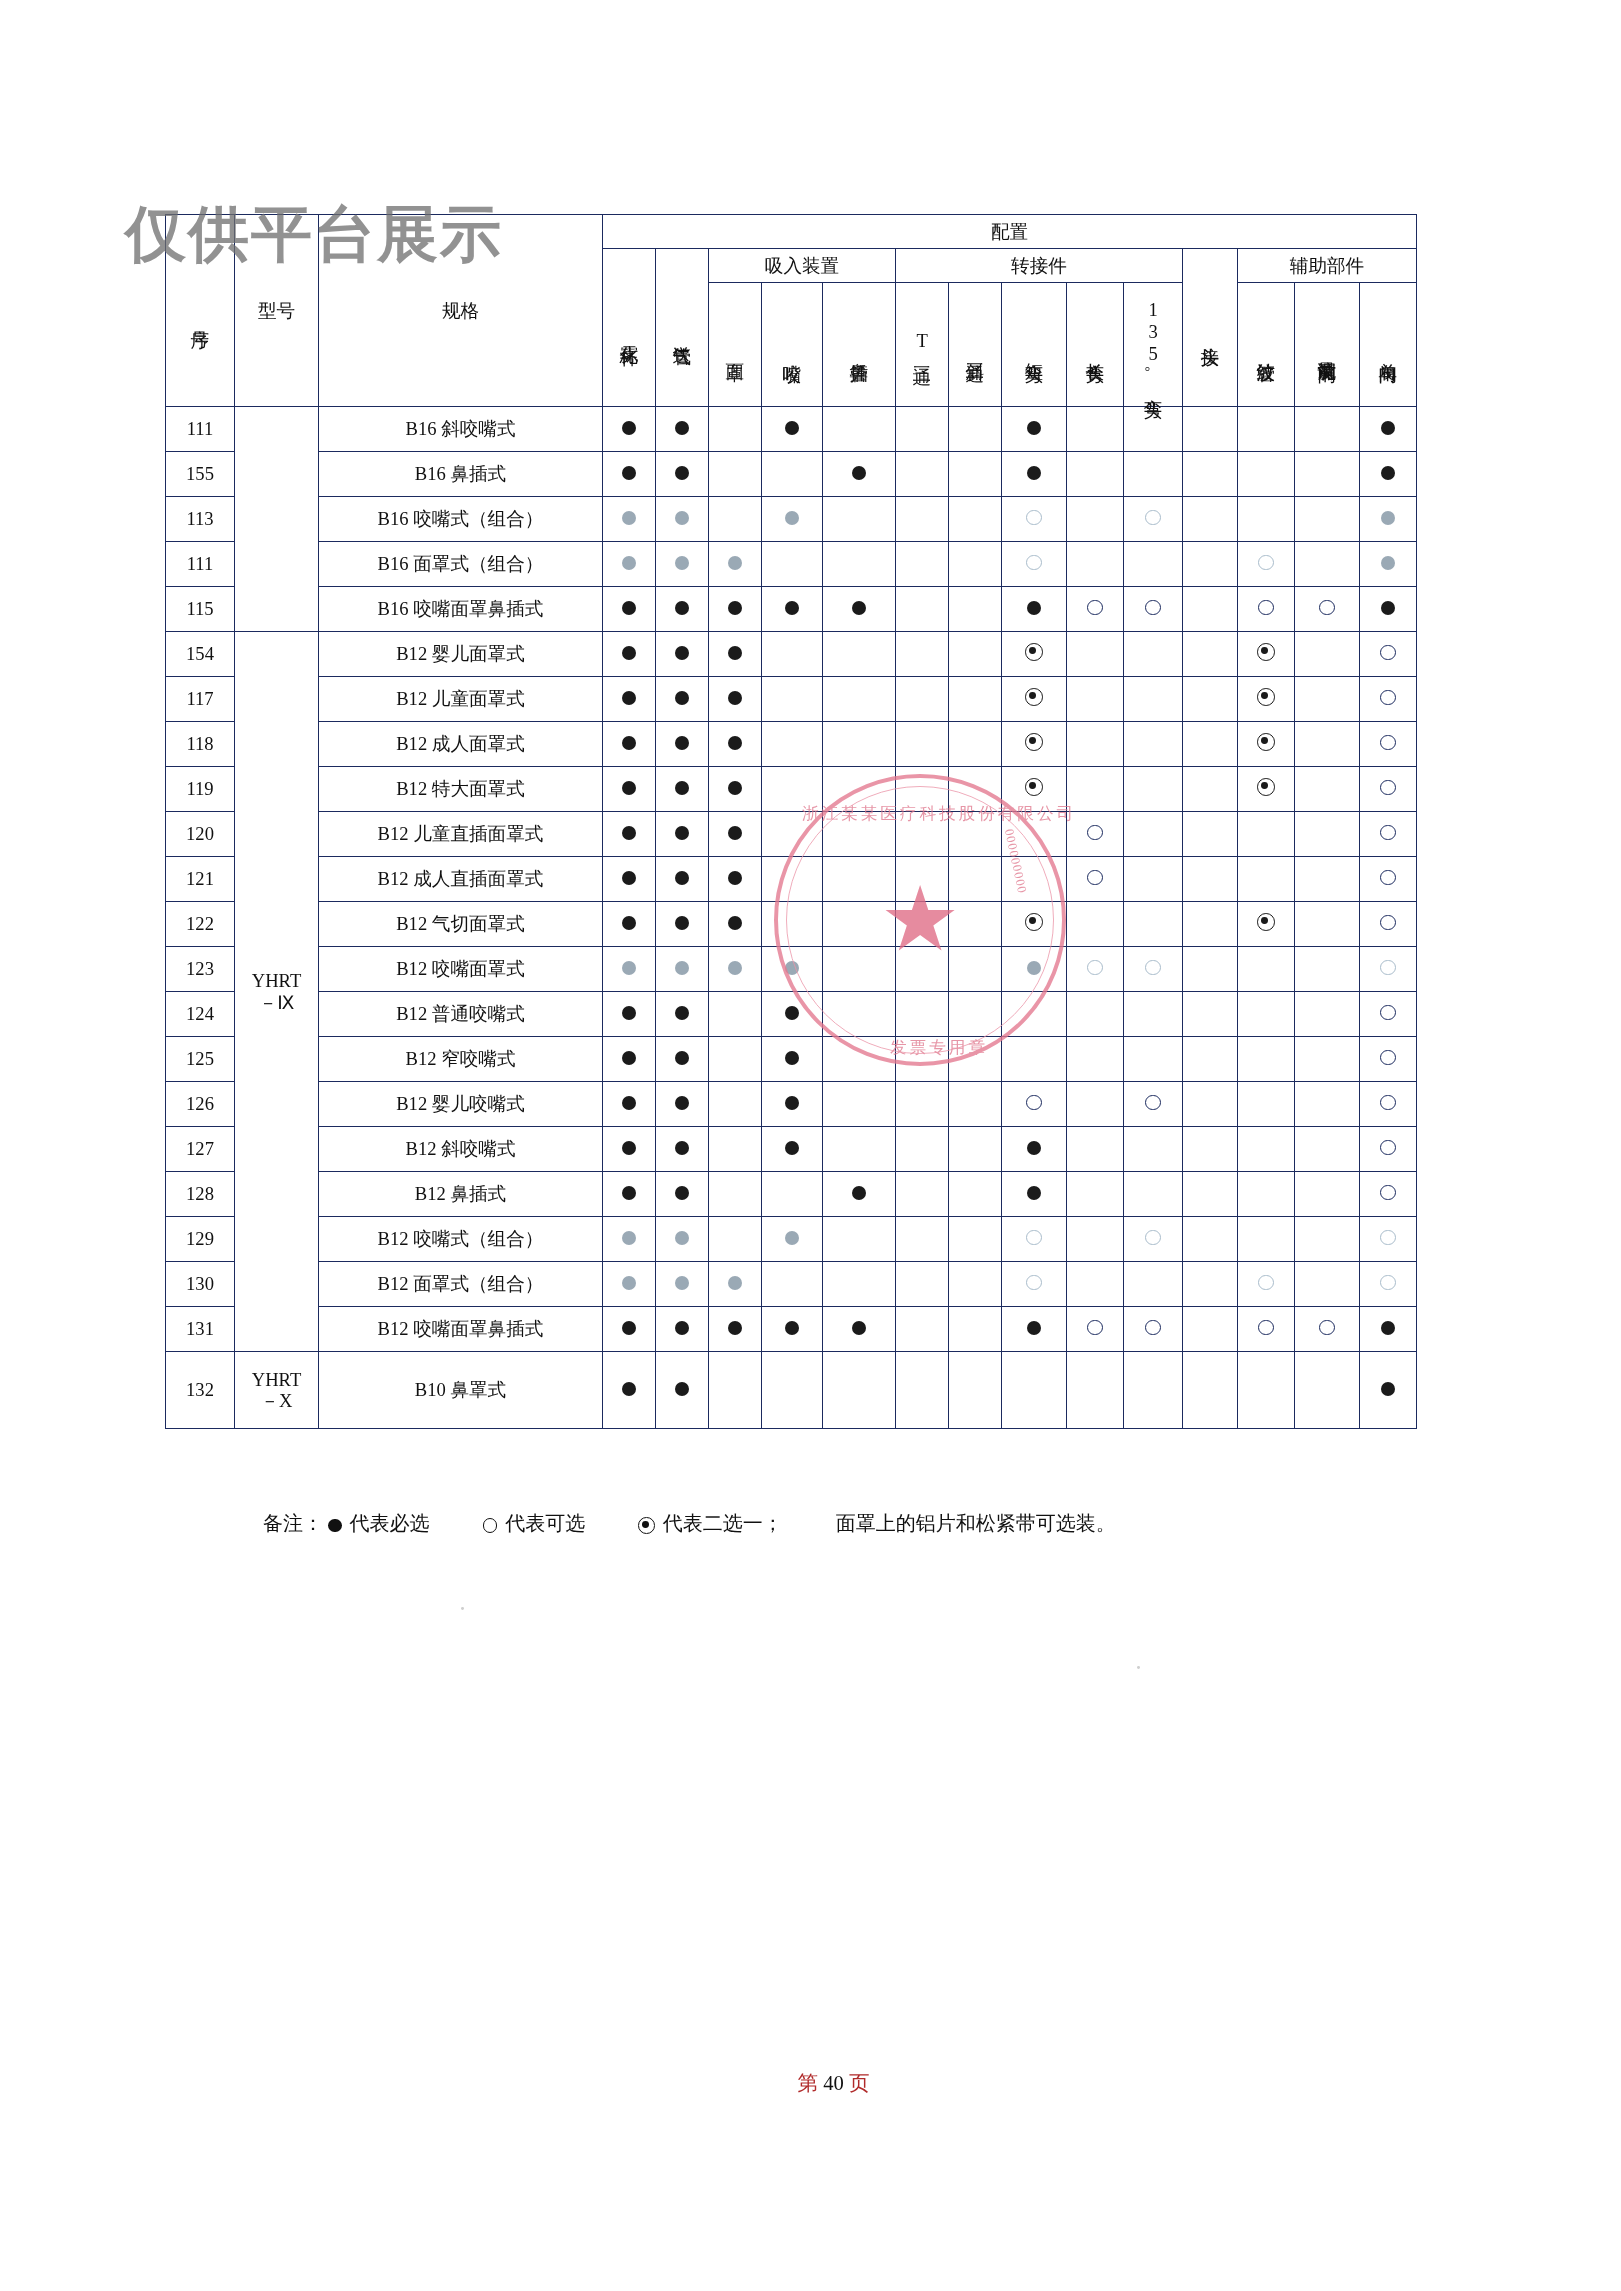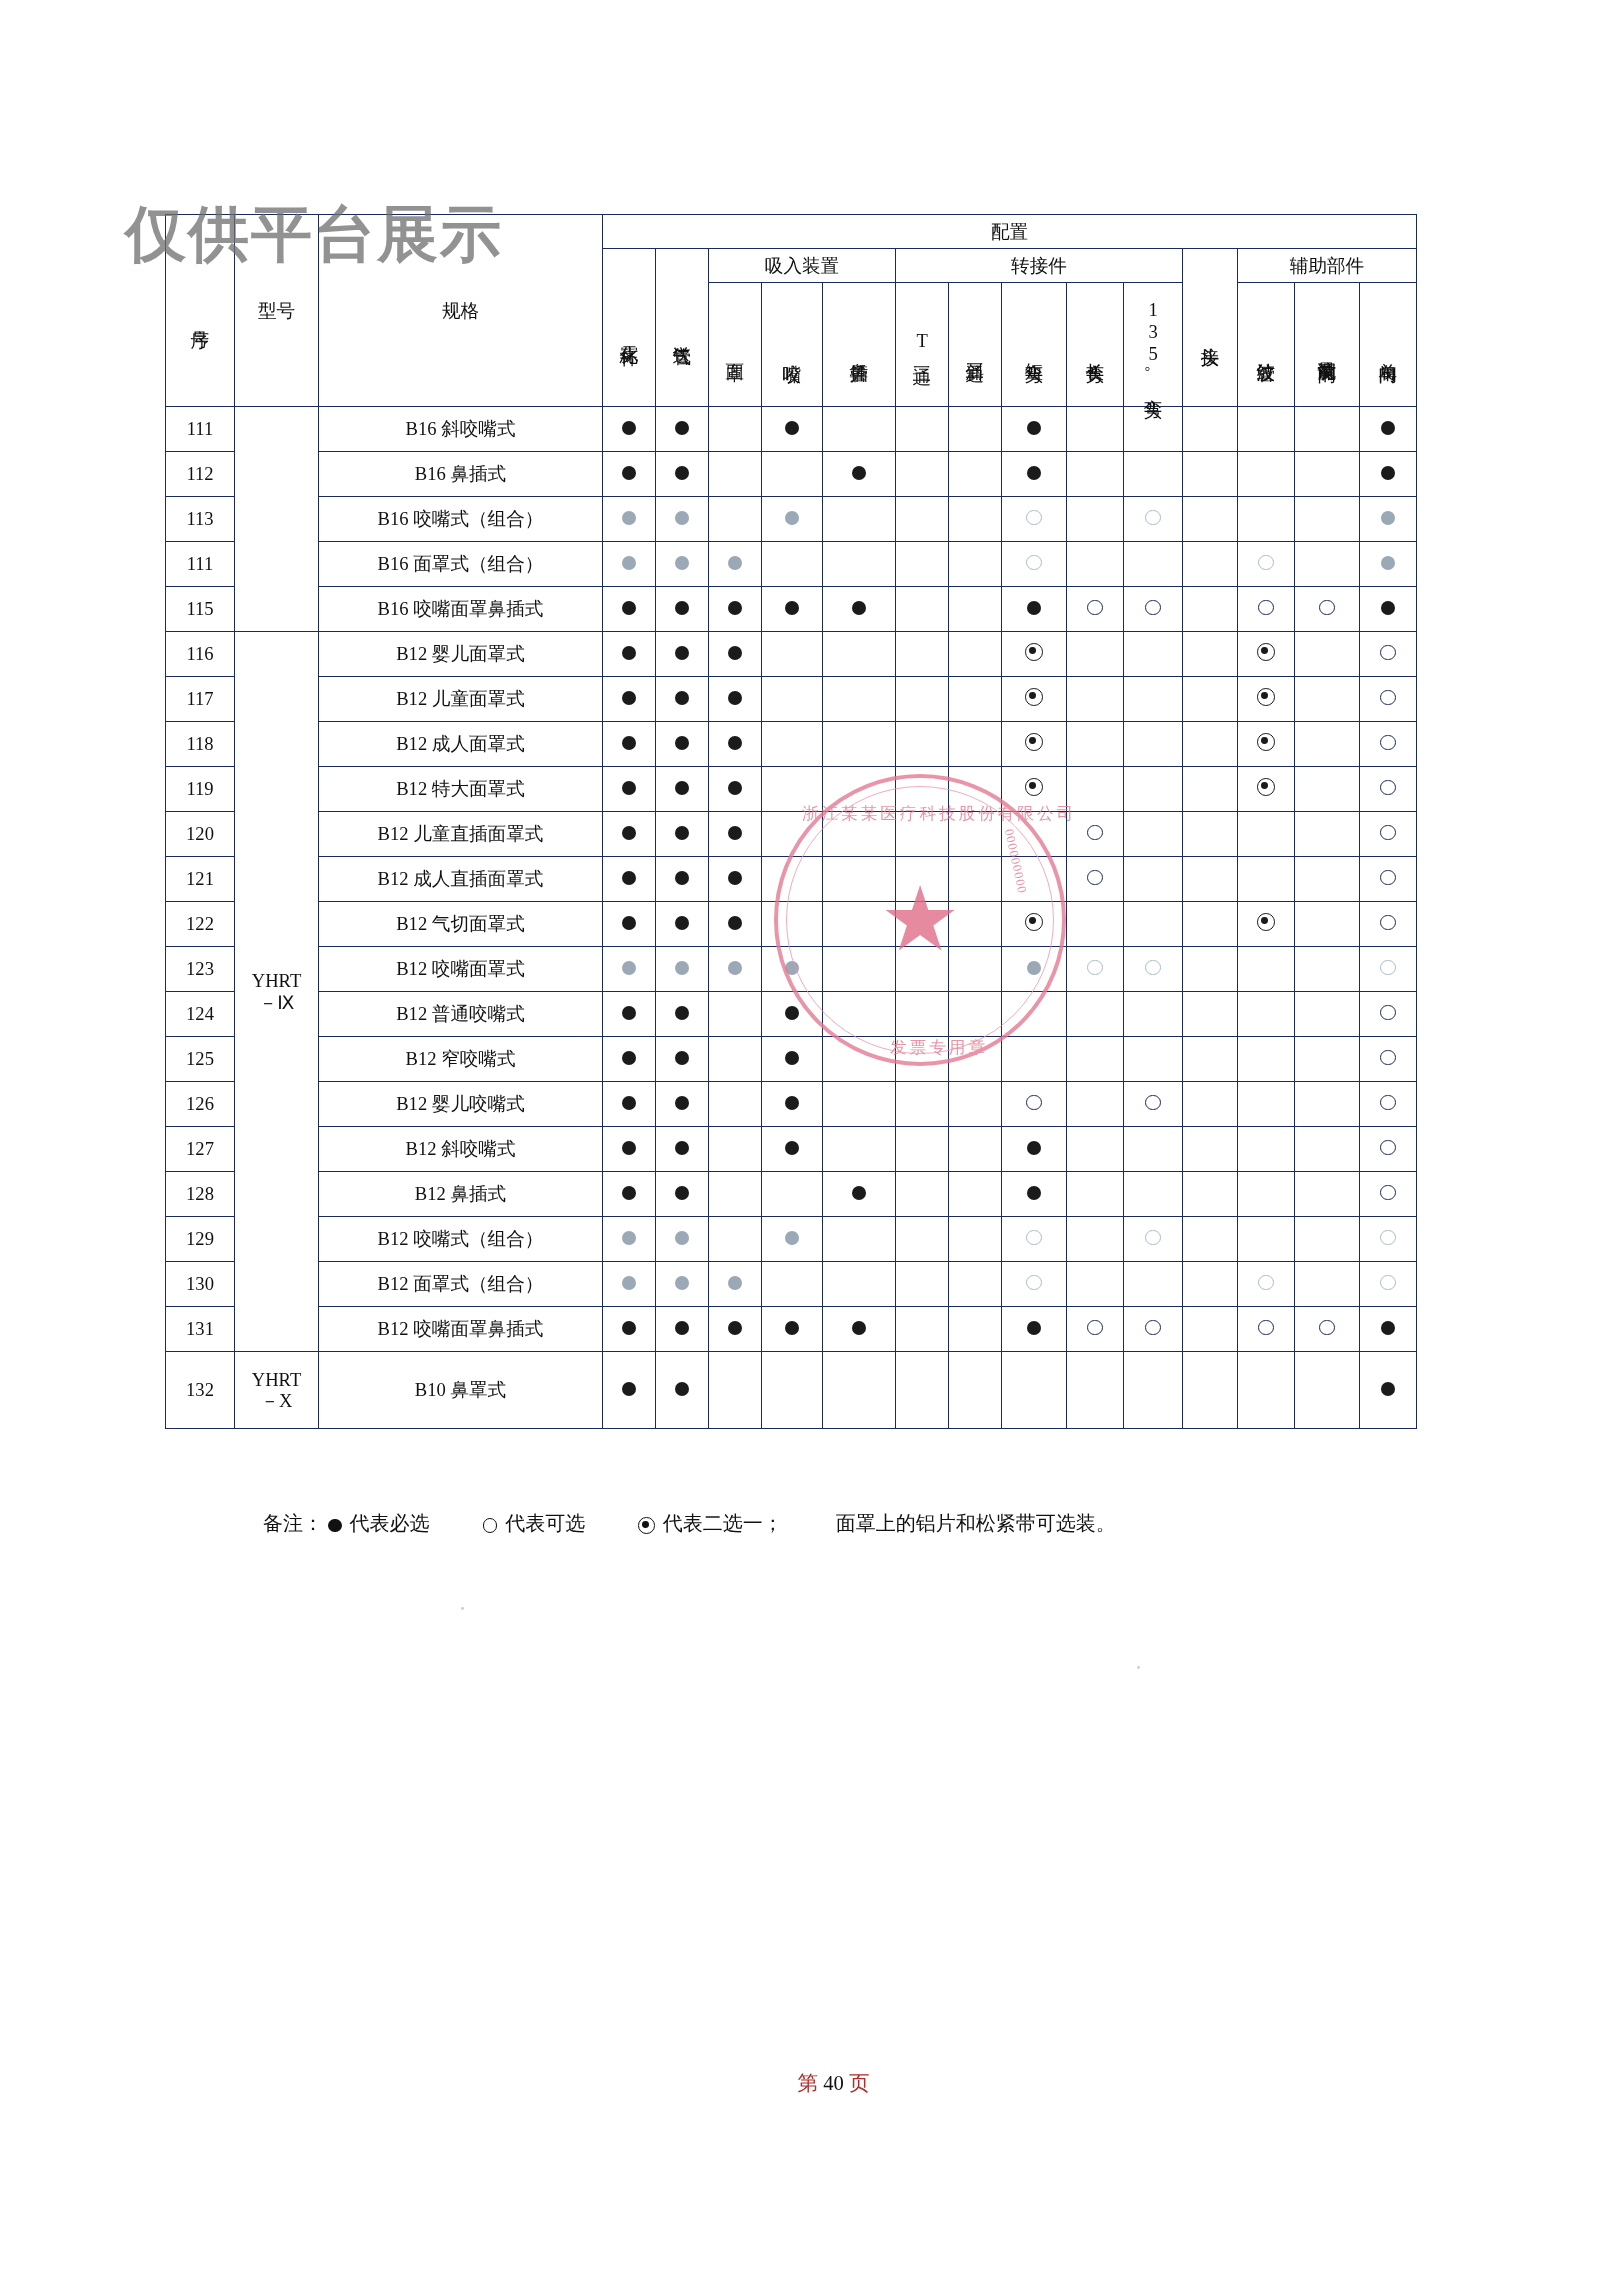--- a/index.html
+++ b/index.html
@@ -252,21 +252,21 @@
           <td class="row-cell"></td>
           <td class="row-cell"><span class="mark dot-full"></span></td>
           <td class="row-cell"></td>
           <td class="row-cell"></td>
           <td class="row-cell"></td>
           <td class="row-cell"></td>
           <td class="row-cell"></td>
           <td class="row-cell"><span class="mark dot-full"></span></td>
         </tr>
         <tr>
-          <td class="row-cell num">112</td>
+          <td class="row-cell num">155</td>
           <td class="row-cell spec-text">B16 鼻插式</td>
           <td class="row-cell"><span class="mark dot-full"></span></td>
           <td class="row-cell"><span class="mark dot-full"></span></td>
           <td class="row-cell"></td>
           <td class="row-cell"></td>
           <td class="row-cell"><span class="mark dot-full"></span></td>
           <td class="row-cell"></td>
           <td class="row-cell"></td>
           <td class="row-cell"><span class="mark dot-full"></span></td>
           <td class="row-cell"></td>
@@ -324,21 +324,21 @@
           <td class="row-cell"></td>
           <td class="row-cell"><span class="mark dot-full"></span></td>
           <td class="row-cell"><span class="mark dot-open"></span></td>
           <td class="row-cell"><span class="mark dot-open"></span></td>
           <td class="row-cell"></td>
           <td class="row-cell"><span class="mark dot-open"></span></td>
           <td class="row-cell"><span class="mark dot-open"></span></td>
           <td class="row-cell"><span class="mark dot-full"></span></td>
         </tr>
         <tr>
-          <td class="row-cell num">116</td>
+          <td class="row-cell num">154</td>
           <td class="model" rowspan="16">YHRT<br>－Ⅸ</td>
           <td class="row-cell spec-text">B12 婴儿面罩式</td>
           <td class="row-cell"><span class="mark dot-full"></span></td>
           <td class="row-cell"><span class="mark dot-full"></span></td>
           <td class="row-cell"><span class="mark dot-full"></span></td>
           <td class="row-cell"></td>
           <td class="row-cell"></td>
           <td class="row-cell"></td>
           <td class="row-cell"></td>
           <td class="row-cell"><span class="mark dot-double"></span></td>

